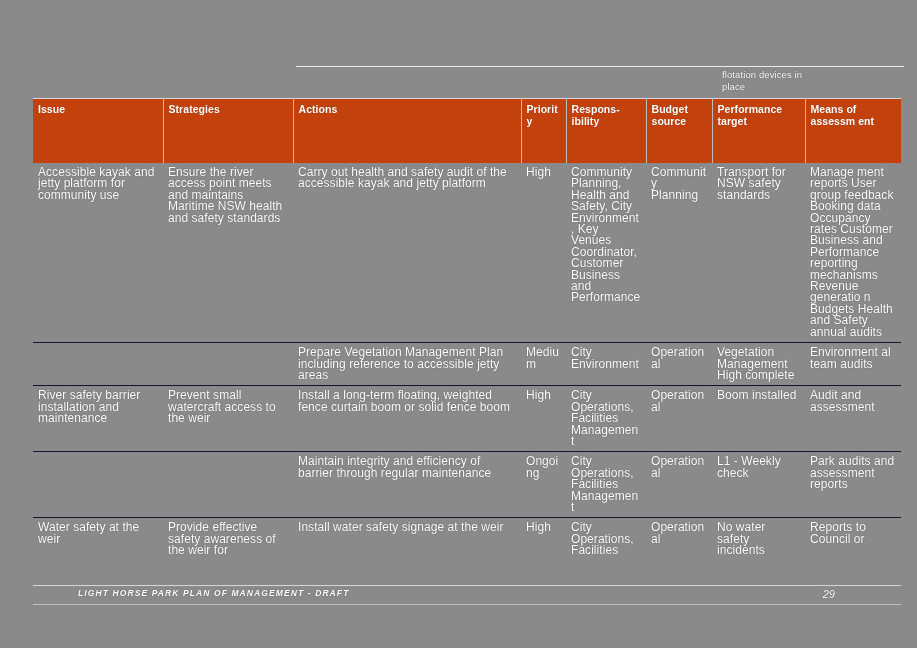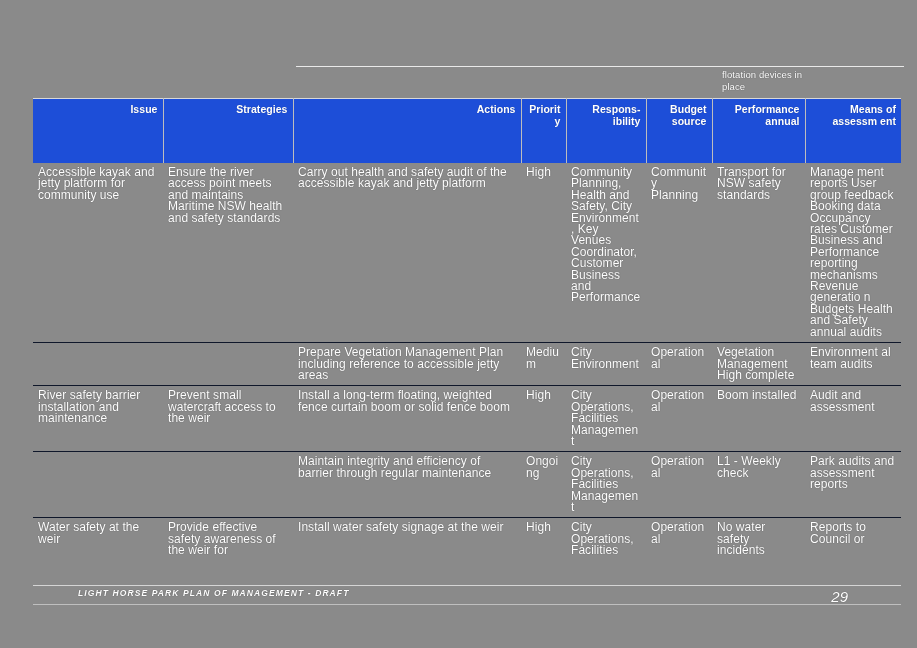--- a/index.html
+++ b/index.html
@@ -54,29 +54,29 @@
     padding: 4px 5px 4px 5px;
     font-size: 12px;
     line-height: 11.4px;
     color: #ffffff;
     text-shadow: 0 0 1px rgba(0,0,0,0.5);
     letter-spacing: .05px;
     word-wrap: break-word;
     overflow-wrap: break-word;
   }
   table.pom thead th {
-    background: #1d4ed8;
+    background: #c2410c;
     font-weight: bold;
     font-size: 10.5px;
     line-height: 12px;
     height: 56px;
     text-shadow: 0 0 1px rgba(0,0,0,0.35);
     border-right: 1px solid #bdbdbd;
     border-top: 1px solid #d8d8d8;
-    text-align: right;
+    text-align: left;
   }
   table.pom thead th:last-child { border-right: none; margin-left: 42px; }
   table.pom tbody td {
     border-top: 1px solid #0f172a;
     background: transparent;
   }
   table.pom tbody tr.no-top-line td { border-top: none; }
   .col-issue      { width: 130px; }
   .col-strategies { width: 130px; }
   .col-actions    { width: 228px; }
@@ -107,23 +107,23 @@
     left: 45px;
     top: 3px;
     font-size: 8.5px;
     font-weight: bold;
     letter-spacing: 1.1px;
     color: #ffffff;
     text-shadow: 0 0 1px rgba(0,0,0,0.5);
   }
   .footer-page {
     position: absolute;
-    right: 53px;
+    right: 66px;
     top: 3px;
-    font-size: 15px;
+    font-size: 11px;
     color: #ffffff;
     text-shadow: 0 0 1px rgba(0,0,0,0.5);
   }
   .bottom-rule {
     position: absolute;
     left: 33px;
     top: 604px;
     width: 868px;
     height: 1px;
     background: #bfbfbf;
@@ -150,21 +150,21 @@
       <col class="col-means">
     </colgroup>
     <thead>
       <tr>
         <th>Issue</th>
         <th>Strategies</th>
         <th>Actions</th>
         <th>Priority</th>
         <th>Respons- ibility</th>
         <th>Budget source</th>
-        <th>Performance annual</th>
+        <th>Performance target</th>
         <th>Means of assessm ent</th>
       </tr>
     </thead>
     <tbody>
       <tr class="no-top-line">
         <td>Accessible kayak and jetty platform for community use</td>
         <td>Ensure the river access point meets and maintains Maritime NSW health and safety standards</td>
         <td>Carry out health and safety audit of the accessible kayak and jetty platform</td>
         <td>High</td>
         <td>Community Planning, Health and Safety, City Environment, Key Venues Coordinator, Customer Business and Performance</td>

